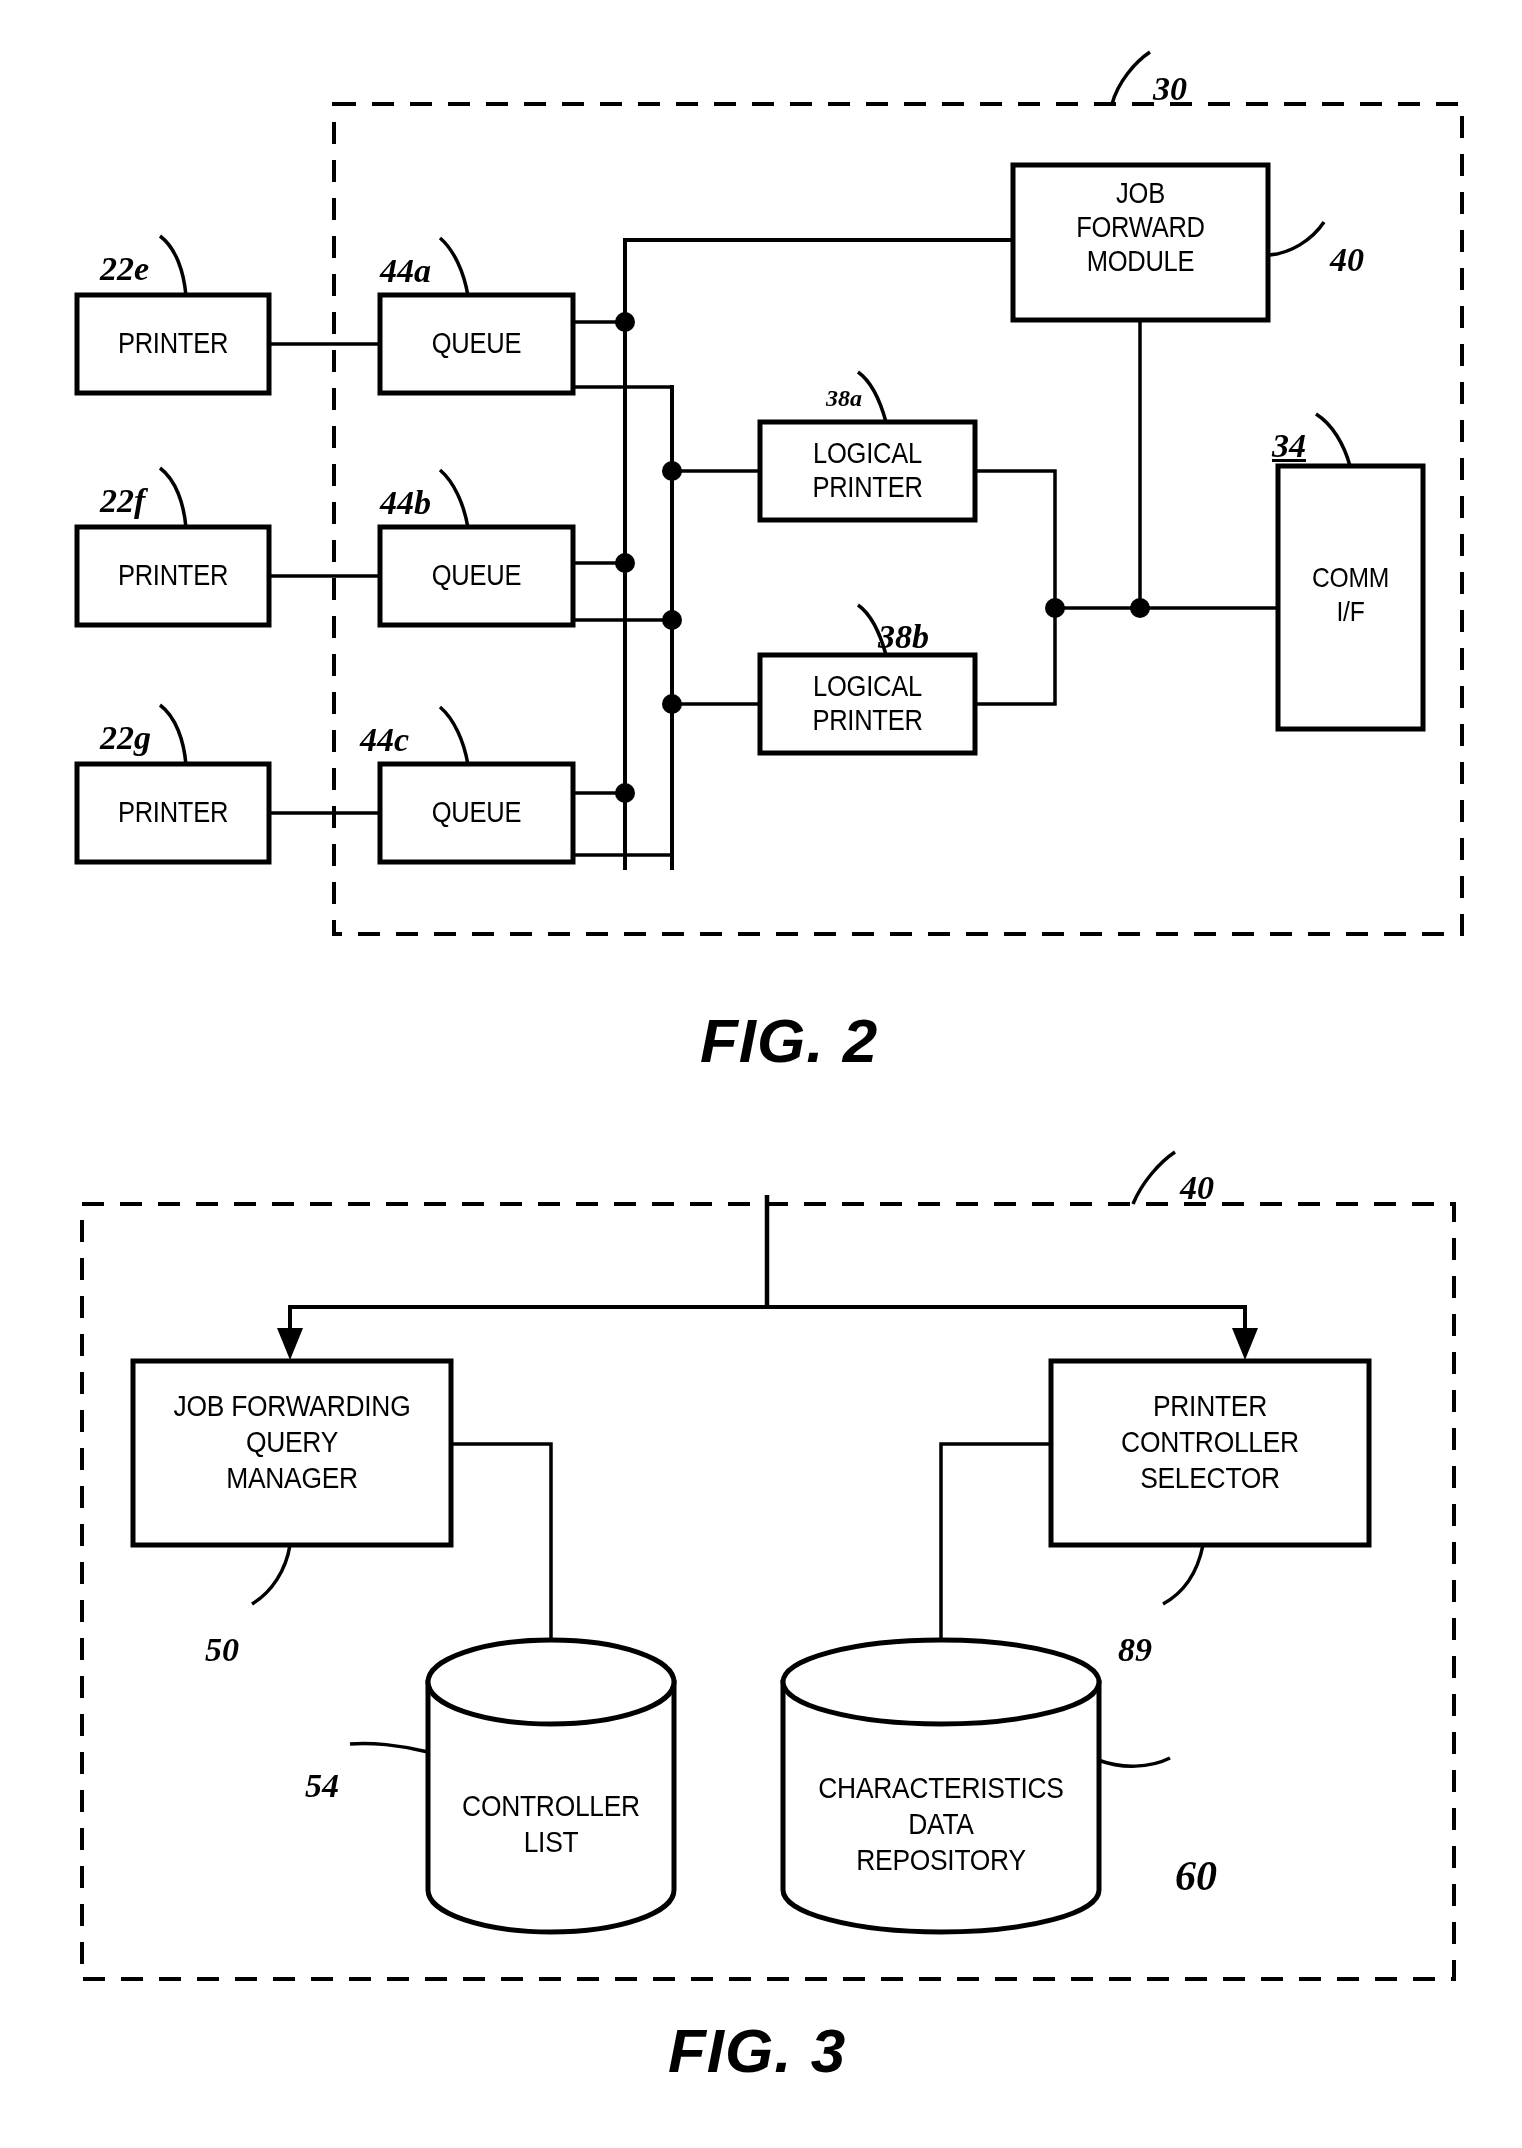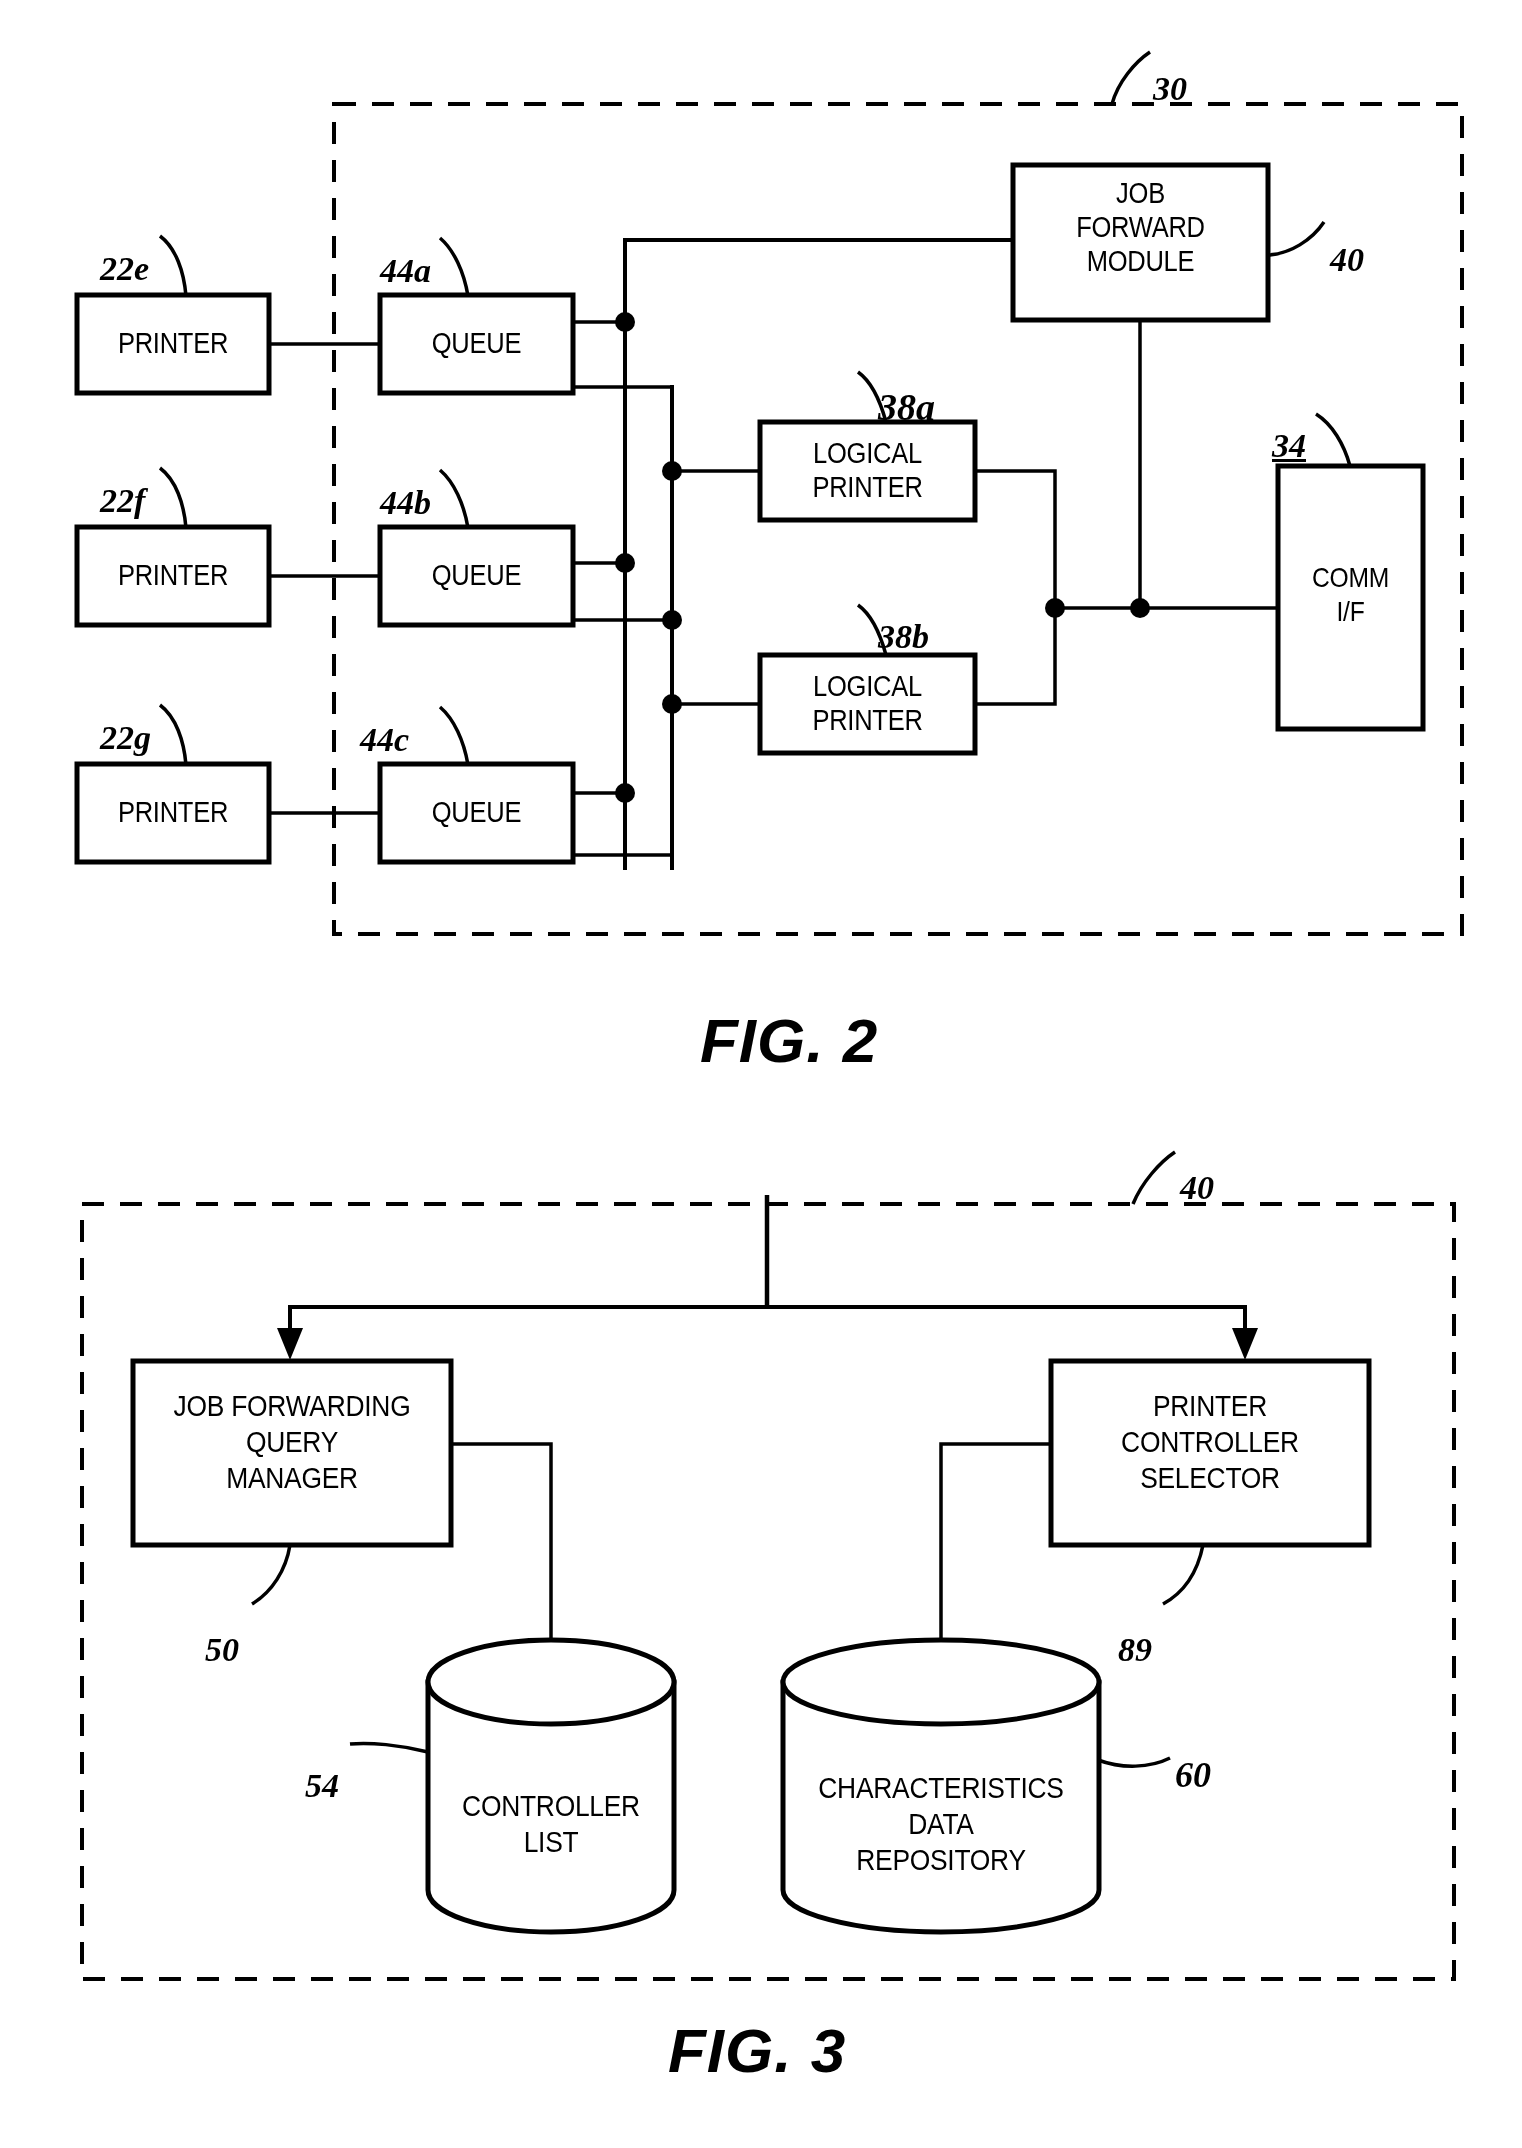--- a/index.html
+++ b/index.html
@@ -200,21 +200,21 @@
 <div class="box-label" style="left:1278px; top:563px; width:145px; font-size:28px;">COMM</div>
 <div class="box-label" style="left:1278px; top:597px; width:145px; font-size:28px;">I/F</div>
 
 <div class="ref-num" style="left:1153px; top:25px; font-size:34px;">30</div>
 <div class="ref-num" style="left:100px; top:205px; font-size:34px;">22e</div>
 <div class="ref-num" style="left:100px; top:437px; font-size:34px;">22f</div>
 <div class="ref-num" style="left:100px; top:674px; font-size:34px;">22g</div>
 <div class="ref-num" style="left:380px; top:207px; font-size:34px;">44a</div>
 <div class="ref-num" style="left:380px; top:439px; font-size:34px;">44b</div>
 <div class="ref-num" style="left:360px; top:676px; font-size:34px;">44c</div>
-<div class="ref-num" style="left:878px; top:340px; font-size:38px;text-align:center;">38a</div>
+<div class="ref-num" style="left:826px; top:340px; font-size:24px;text-align:center;">38a</div>
 <div class="ref-num" style="left:878px; top:573px; font-size:34px;">38b</div>
 <div class="ref-num" style="left:1330px; top:196px; font-size:34px;">40</div>
 <div class="ref-num" style="left:1272px; top:382px; font-size:34px;text-decoration:underline;">34</div>
 
 <div class="fig-caption" style="left:700px; top:965px; font-size:62px;margin-top:40px;">FIG. 2</div>
 
 <div class="box-label" style="left:133px; top:1390px; width:318px; font-size:30px;">JOB FORWARDING</div>
 <div class="box-label" style="left:133px; top:1426px; width:318px; font-size:30px;">QUERY</div>
 <div class="box-label" style="left:133px; top:1462px; width:318px; font-size:30px;">MANAGER</div>
 
@@ -226,15 +226,15 @@
 <div class="box-label" style="left:428px; top:1826px; width:246px; font-size:30px;">LIST</div>
 
 <div class="box-label" style="left:783px; top:1772px; width:316px; font-size:30px;">CHARACTERISTICS</div>
 <div class="box-label" style="left:783px; top:1808px; width:316px; font-size:30px;">DATA</div>
 <div class="box-label" style="left:783px; top:1844px; width:316px; font-size:30px;">REPOSITORY</div>
 
 <div class="ref-num" style="left:1180px; top:1124px; font-size:34px;">40</div>
 <div class="ref-num" style="left:205px; top:1586px; font-size:34px;">50</div>
 <div class="ref-num" style="left:1118px; top:1586px; font-size:34px;">89</div>
 <div class="ref-num" style="left:305px; top:1722px; font-size:34px;">54</div>
-<div class="ref-num" style="left:1175px; top:1709px; font-size:36px;">60</div>
+<div class="ref-num" style="left:1175px; top:1807px; font-size:42px;">60</div>
 
 <div class="fig-caption" style="left:668px; top:2015px; font-size:62px;">FIG. 3</div>
 
 </body></html>

